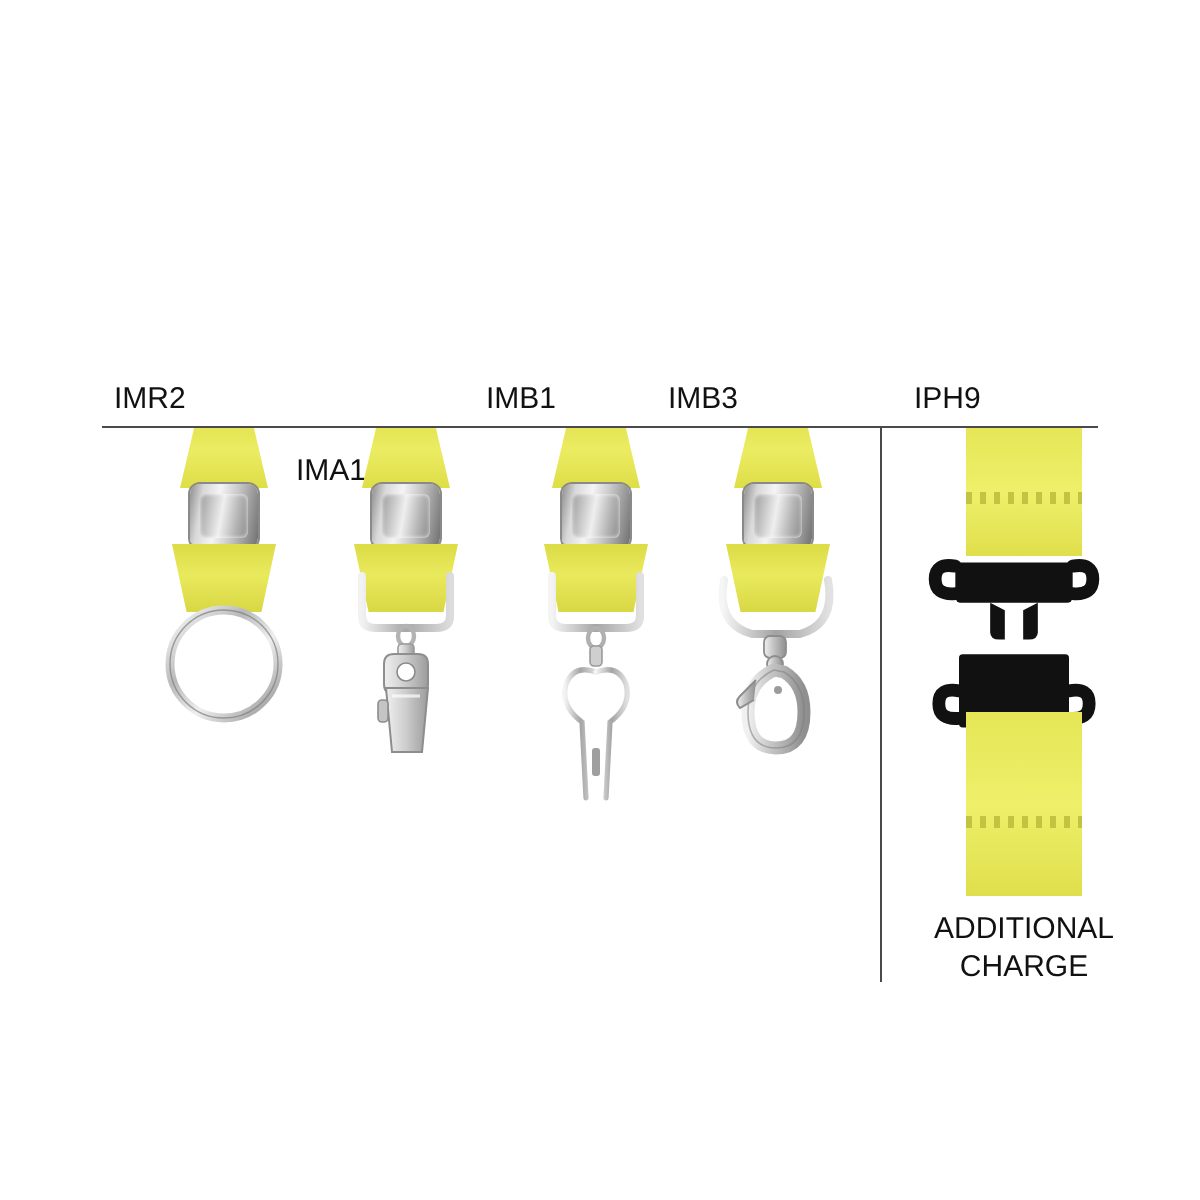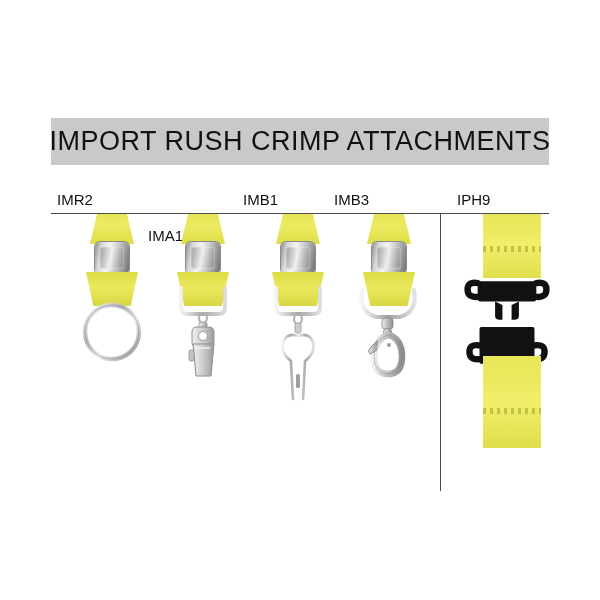--- a/index.html
+++ b/index.html
@@ -73,23 +73,20 @@
     background:linear-gradient(180deg,#e6e657,#efef6a 50%,#dfdf4c);}
   .stitch{position:absolute;left:0;width:100%;height:6px;
     background:repeating-linear-gradient(90deg,#b9b93a 0 3px,transparent 3px 7px);
     opacity:.8;}
 </style>
 </head>
 <body>
 
 <div id="sheet">
 
-  <div class="banner" style="background:#c9c9c9;">
-    <div class="banner-title">IMPORT RUSH CRIMP ATTACHMENTS</div>
-  </div>
 
   <div class="label" style="left:57px;width:80px;">IMR2</div>
   <div class="label" style="left:148px;width:80px;margin-top:36px;">IMA1</div>
   <div class="label" style="left:243px;width:80px;">IMB1</div>
   <div class="label" style="left:334px;width:80px;">IMB3</div>
   <div class="label" style="left:457px;width:80px;">IPH9</div>
 
   <div class="hrule"></div>
   <div class="vrule"></div>
 
@@ -214,14 +211,18 @@
       <rect x="30" y="112" width="60" height="40" rx="2" fill="#111"></rect>
       <path d="M30 132 Q19 130 19 139 Q19 148 30 147" fill="none" stroke="#111" stroke-width="7" stroke-linecap="round"></path>
       <path d="M90 132 Q101 130 101 139 Q101 148 90 147" fill="none" stroke="#111" stroke-width="7" stroke-linecap="round"></path>
     </svg>
 
     <div class="pl-strap" style="top:142px;height:92px;">
       <div class="stitch" style="top:52px;"></div>
     </div>
   </div>
 
+  <div class="caption" id="cap-additional">
+    <span>ADDITIONAL</span><br>
+    <span>CHARGE</span>
+  </div>
 
 </div>
 
 </body></html>

